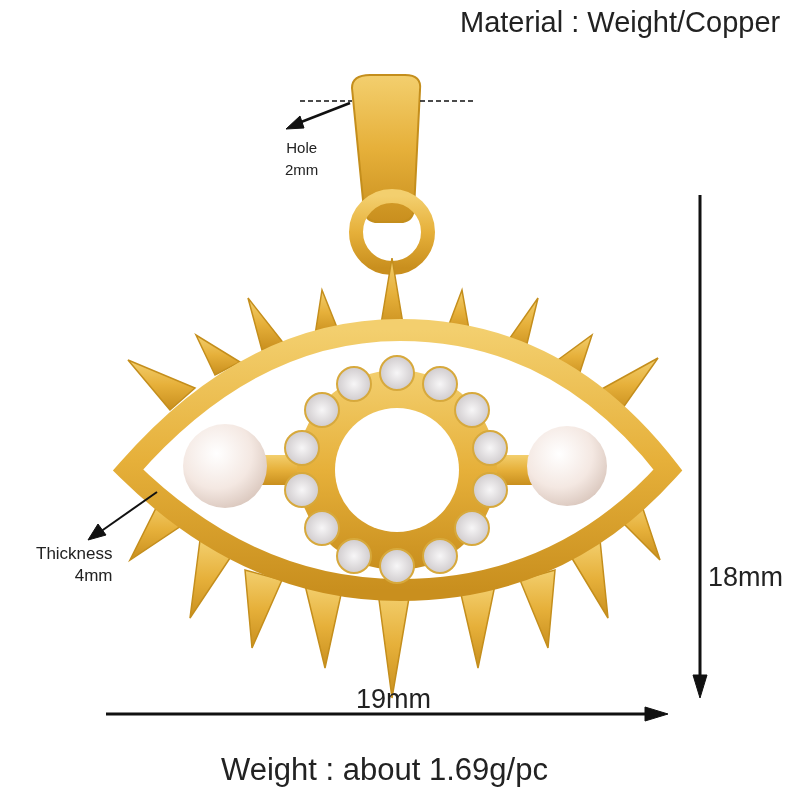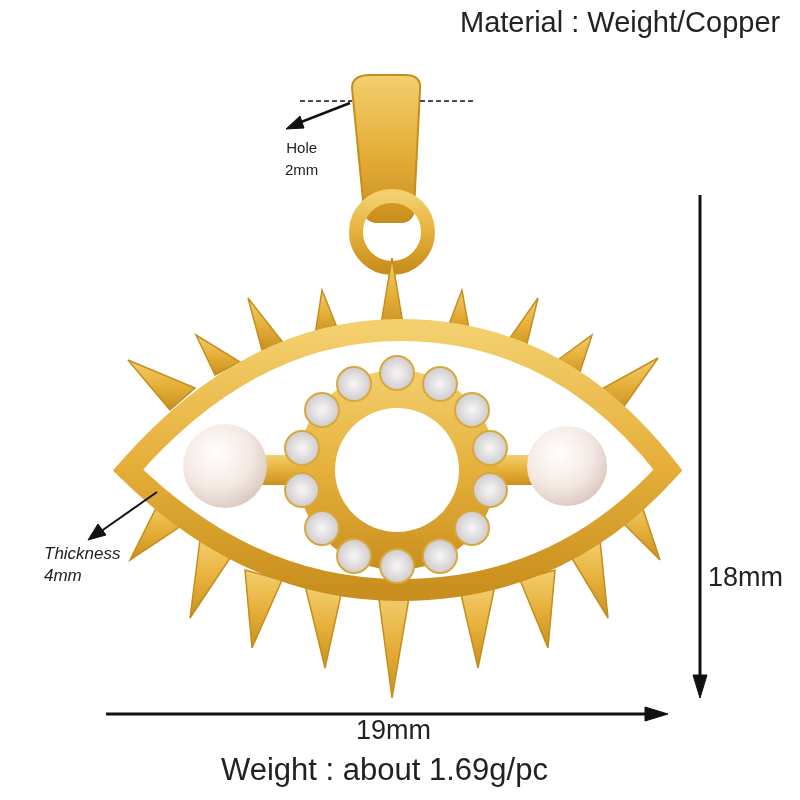--- a/index.html
+++ b/index.html
@@ -1,22 +1,22 @@
 <!DOCTYPE html>
 <html><head>
 <meta charset="utf-8">
 <style>
   html, body { margin:0; padding:0; background:#ffffff; }
   body { width:800px; height:800px; position:relative; overflow:hidden; font-family:"Liberation Sans", sans-serif; color:#222222; }
   .txt { position:absolute; white-space:nowrap; color:#222222; }
   #material { left:460px; top:6px; font-size:29px; }
   #hole { left:266px; top:137px; font-size:15px; line-height:22px; text-align:center;margin-left:19px; }
-  #thick { left:44px; top:543px; font-size:17px; line-height:22px; text-align:left;font-style:italic; }
+  #thick { left:36px; top:543px; font-size:17px; line-height:22px; text-align:right; }
   #h18 { left:708px; top:562px; font-size:27px; }
-  #w19 { left:356px; top:715px; font-size:27px; }
+  #w19 { left:356px; top:684px; font-size:27px; }
   #weight { left:221px; top:752px; font-size:31px; }
   svg.art { position:absolute; left:0; top:0; }
 </style>
 </head>
 <body>
 
 <svg class="art" width="800" height="800" viewBox="0 0 800 800">
   <defs>
     <linearGradient id="g" x1="0" y1="0" x2="0" y2="1">
       <stop offset="0" stop-color="#f3cf6e"></stop>

